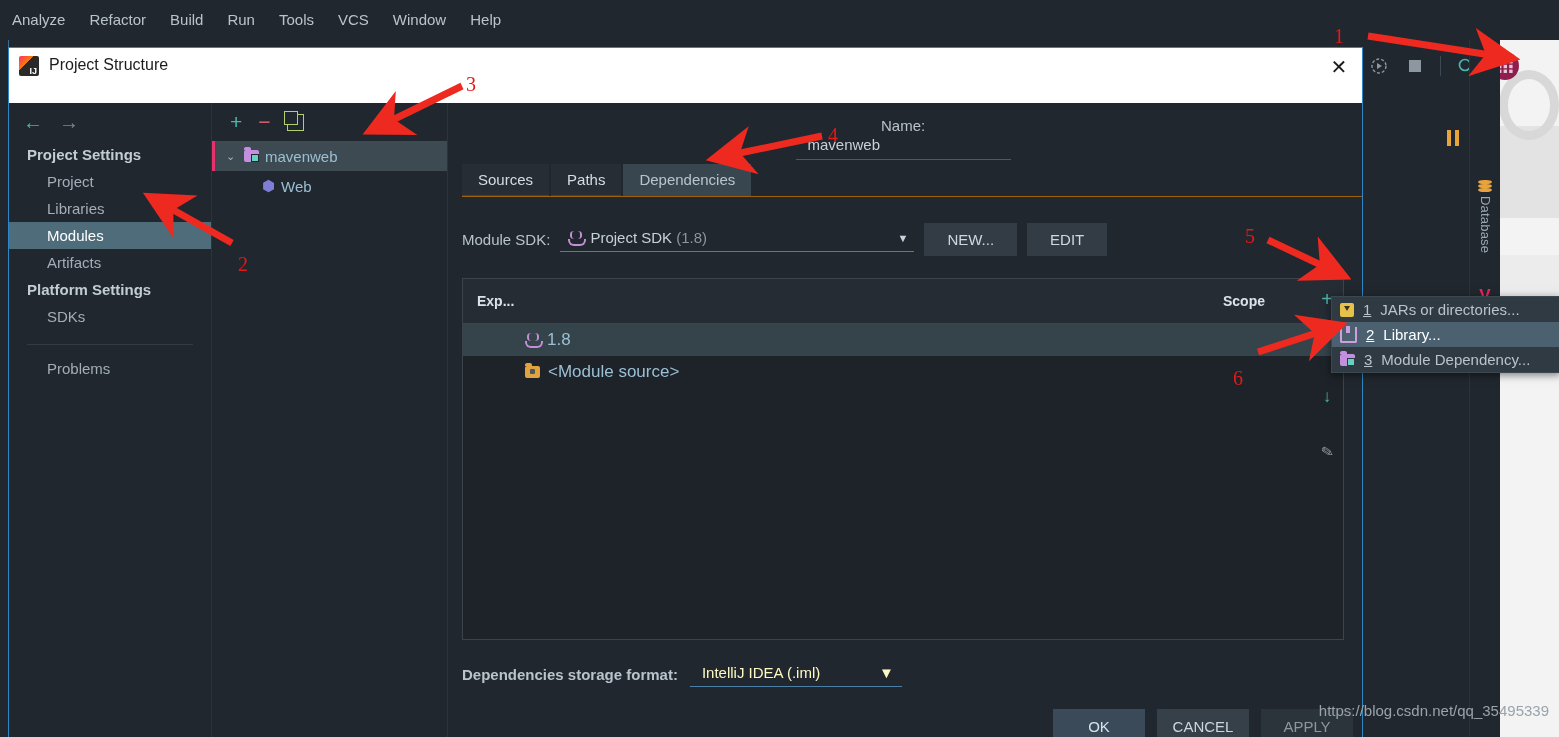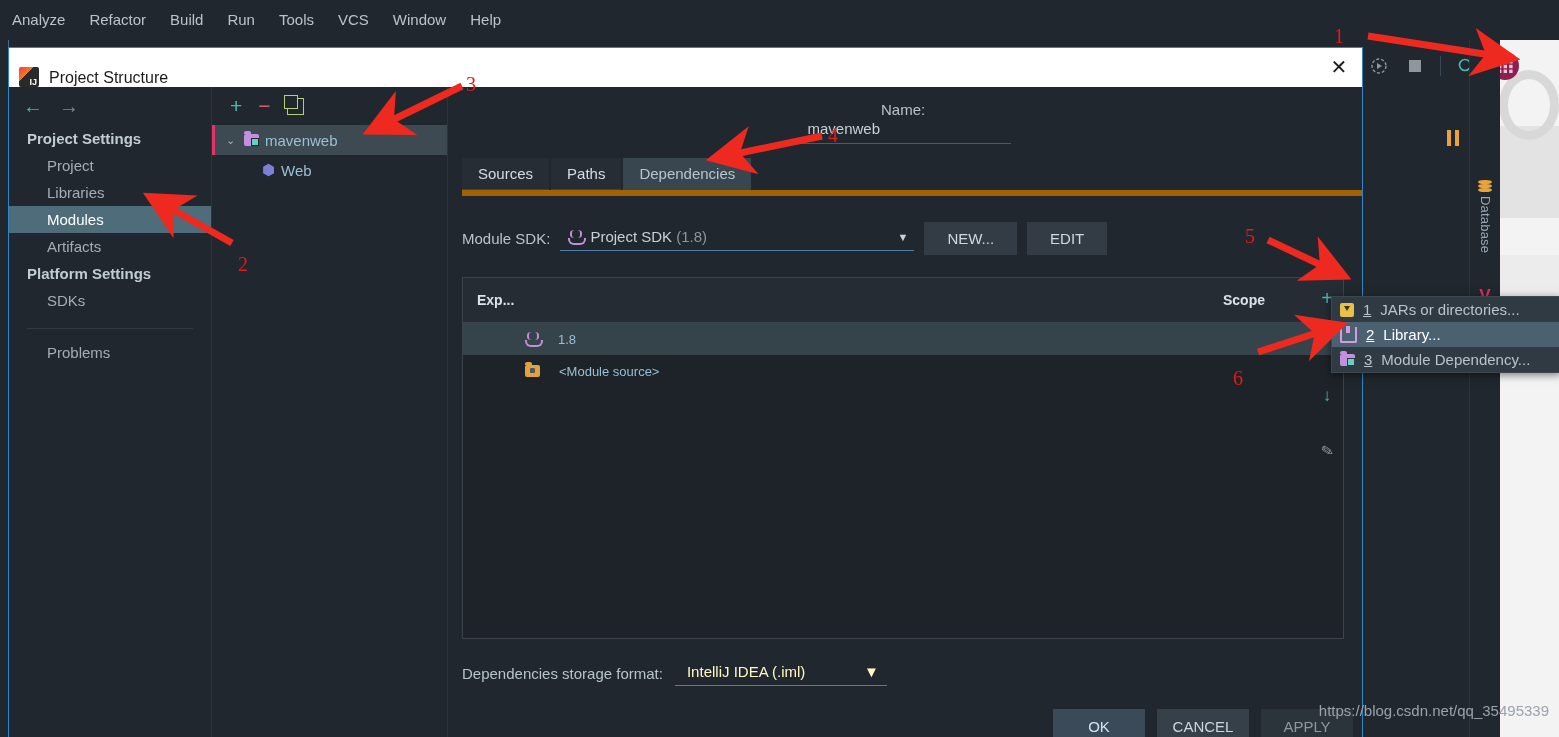--- a/index.html
+++ b/index.html
@@ -91,21 +91,21 @@
 
   
   .dialog {
     position:absolute; left:8px; top:47px; width:1355px; height:690px;
     background:#21272e;
     border:1px solid #2f86c6;
     box-sizing:border-box;
   }
   .titlebar {
     height:39px; background:#ffffff;
-    display:flex; align-items:flex-end; padding:0 10px;
+    display:flex; align-items:flex-start; padding:8px 10px;
     position:relative;
   }
   .ij-logo {
     width:20px; height:20px; margin-right:10px; position:relative;
     background: linear-gradient(135deg,#fe315d 0%,#f97a12 35%,#2a2a2a 36%,#2a2a2a 100%);
     border-radius:2px;
   }
   .ij-logo::after{
     content:"IJ"; position:absolute; right:2px; bottom:0px;
     color:#fff; font-size:9px; font-weight:bold; font-family:"Liberation Sans",sans-serif;
@@ -174,21 +174,21 @@
   
   .content { flex:1; background:#21272e; position:relative; padding:0 0 0 14px; }
   .name-row { display:flex; align-items:center; padding-top:14px;flex-direction:column; }
   .name-label { color:#b8c3cc; font-size:15px; width:62px; }
   .name-input {
     flex:1; margin-right:18px; color:#c7d1d9; font-size:15px;
     border:none; border-bottom:1px solid #4d5963; background:transparent;
     padding:2px 4px 6px 12px; outline:none;
   }
 
-  .tabs { display:flex; margin-top:14px; border-bottom:6px solid #a16207;align-items:flex-end; }
+  .tabs { display:flex; margin-top:4px; border-bottom:1px solid #a16207;align-items:flex-end; }
   .tab {
     padding:7px 16px; color:#d5dde4; font-size:15px;
     background:#262d35; margin-right:2px; border-bottom:1px solid #3b444c;
   }
   .tab.active { background:#384650; color:#b9c4cd; border-bottom:1px solid #384650; }
 
   .sdk-row { display:flex; align-items:center; margin-top:26px; gap:10px; }
   .sdk-label { color:#b8c3cc; font-size:15px; }
   .sdk-combo {
     width:340px; display:flex; align-items:center; gap:8px;
@@ -217,21 +217,21 @@
   .table-wrap {
     margin-top:22px; margin-right:18px; border:1px solid #3b444c;
     height:360px; position:relative; background:#1d2329;
   }
   .thead {
     height:44px; background:#252c34; border-bottom:1px solid #3b444c;
     display:flex; align-items:center; color:#dbe3ea; font-size:14px; font-weight:bold;
   }
   .th-exp { padding-left:14px; flex:1; }
   .th-scope { width:120px; }
-  .trow { height:32px; display:flex; align-items:center; gap:19px; padding-left:62px; font-size:13px; color:#9bbfd4; }
+  .trow { height:32px; display:flex; align-items:center; gap:8px; padding-left:62px; font-size:17px; color:#9bbfd4; }
   .trow.sel { background:#35434b; }
   .mod-folder-ic {
     width:15px; height:12px; background:#e3a33c; border-radius:2px; position:relative;
   }
   .mod-folder-ic::before{
     content:""; position:absolute; left:0; top:-3px; width:7px; height:3px;
     background:#e3a33c; border-radius:2px 2px 0 0;
   }
   .mod-folder-ic::after{
     content:""; position:absolute; left:5px; top:3px; width:5px; height:5px;
@@ -280,21 +280,21 @@
     content:""; position:absolute; left:0; top:-3px; width:7px; height:3px;
     background:#c58fe0; border-radius:2px 2px 0 0;
   }
   .md-ic::after{
     content:""; position:absolute; right:0px; bottom:0px; width:6px; height:6px;
     background:#63d2c4; border:1px solid #2f3a42;
   }
 
   
   .storage-row { display:flex; align-items:center; margin-top:22px; gap:12px; }
-  .storage-label { color:#b8c3cc; font-size:15px; }
+  .storage-label { color:#b8c3cc; font-size:15px;font-weight:bold; }
   .storage-combo {
     width:192px; display:flex; align-items:center; justify-content:space-between;
     border-bottom:1px solid #4b7fa6; padding:2px 8px 5px 12px;
   }
   .storage-combo span { color:#fef9c3; font-size:15px; }
 
   
   .dlg-buttons {
     position:absolute; left:1044px; bottom:-8px; display:flex; gap:12px;
   }

